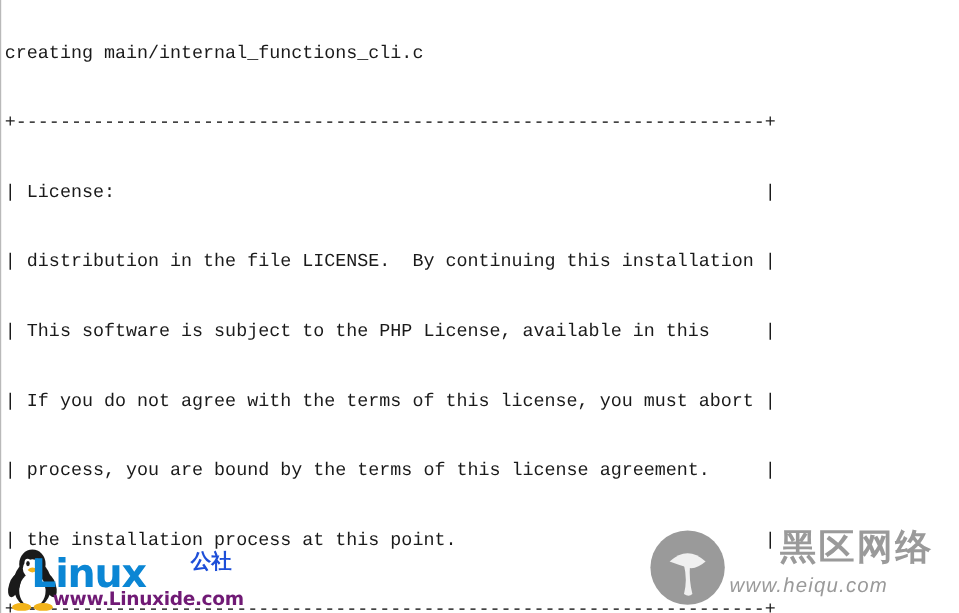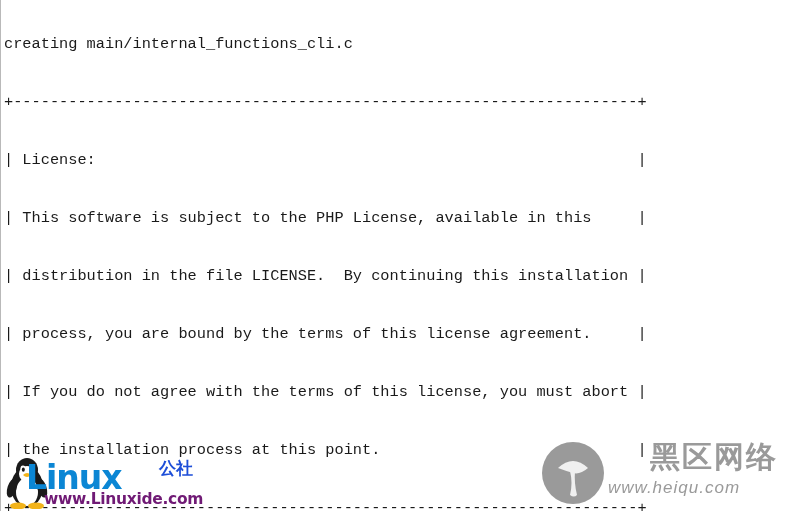--- a/index.html
+++ b/index.html
@@ -136,24 +136,24 @@
 <body>
 
 <div id="screen">
 
   <div id="left-edge"></div>
 
   <div id="terminal-output">
     <div class="line">creating main/internal_functions_cli.c</div>
     <div class="line">+--------------------------------------------------------------------+</div>
     <div class="line">| License:                                                           |</div>
+    <div class="line">| distribution in the file LICENSE.  By continuing this installation |</div>
     <div class="line">| This software is subject to the PHP License, available in this     |</div>
-    <div class="line">| distribution in the file LICENSE.  By continuing this installation |</div>
+    <div class="line">| If you do not agree with the terms of this license, you must abort |</div>
     <div class="line">| process, you are bound by the terms of this license agreement.     |</div>
-    <div class="line">| If you do not agree with the terms of this license, you must abort |</div>
     <div class="line">| the installation process at this point.                            |</div>
     <div class="line">+--------------------------------------------------------------------+</div>
     
     
     
     
     
     
     
     

